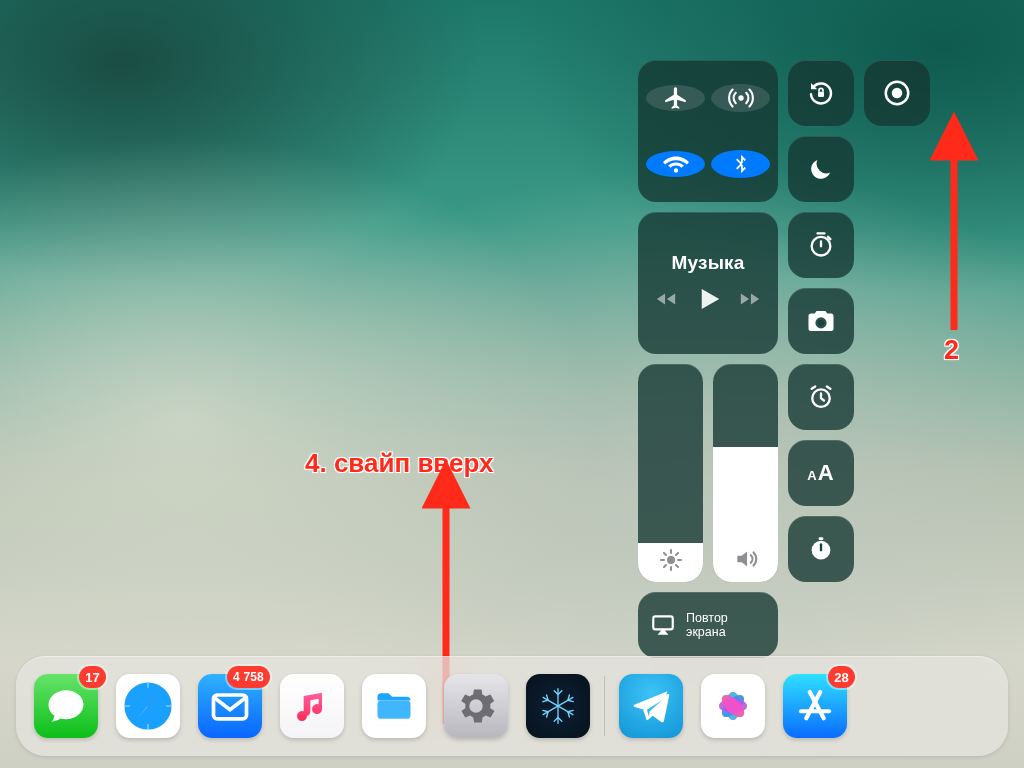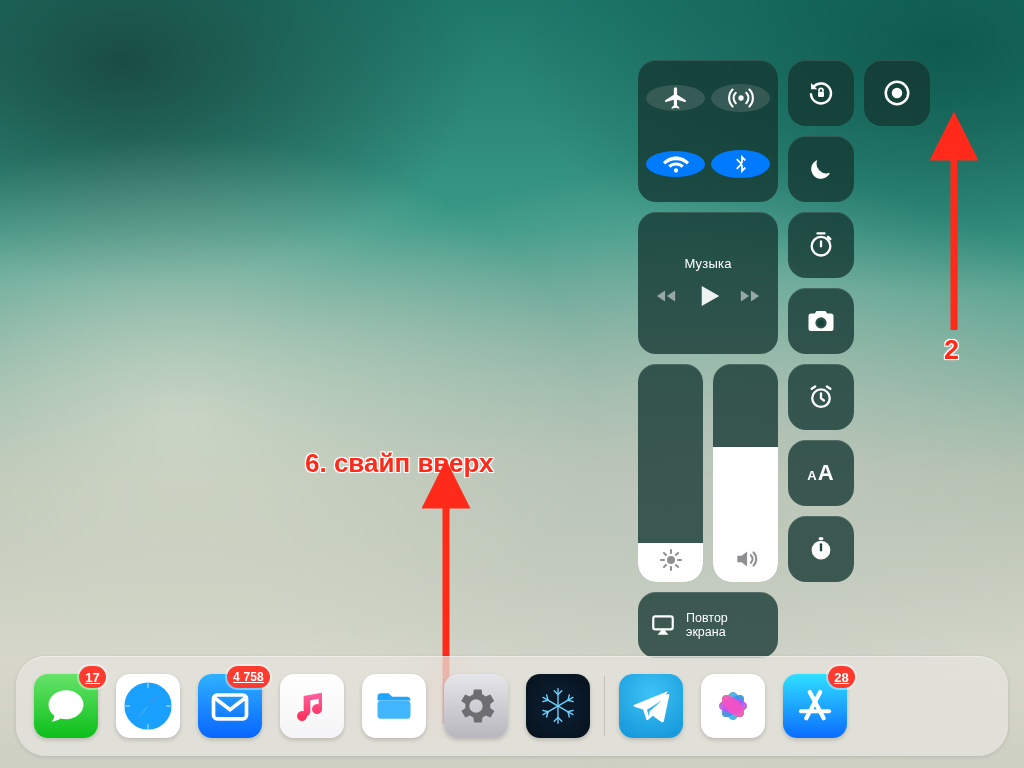--- a/index.html
+++ b/index.html
@@ -24,33 +24,33 @@
     background: rgba(230,228,222,0.75);
     backdrop-filter: blur(22px);
     display: flex;
     align-items: center;
     padding: 0 18px;
     box-shadow: 0 1px 4px rgba(0,0,0,.12), inset 0 1px 0 rgba(255,255,255,.4);
   }
   .dock .group { display:flex; gap:18px; align-items:center; }
   .dock .sep { width: 1px; height: 60px; background: rgba(0,0,0,.14); margin: 0 14px; }
   .app { position: relative; width: 64px; height: 64px; border-radius: 14px; box-shadow: 0 2px 4px rgba(0,0,0,.18); display:flex; align-items:center; justify-content:center; }
-  .badge { position:absolute; top:-8px; right:-8px; background:#ff3b30; color:#fff; font-size:13px; font-weight:600; height:22px; min-width:22px; padding:0 6px; border-radius:11px; display:flex; align-items:center; justify-content:center; box-shadow:0 0 0 2px rgba(255,255,255,.4); letter-spacing:.2px;text-decoration:underline; }
+  .badge { position:absolute; top:-8px; right:-8px; background:#ff3b30; color:#fff; font-size:13px; font-weight:600; height:22px; min-width:22px; padding:0 6px; border-radius:11px; display:flex; align-items:center; justify-content:center; box-shadow:0 0 0 2px rgba(255,255,255,.4); letter-spacing:.2px; }
   .badge.wide { font-size:12px; }
 
   
   .cc { position:absolute; top:60px; right:90px; width:296px; display:grid; grid-template-columns: 140px 66px 66px; grid-auto-rows: 66px; gap:10px; }
   .tile { background: rgba(20,55,50,0.78); border-radius:18px; display:flex; align-items:center; justify-content:center; color:#fff; box-shadow:inset 0 1px 0 rgba(255,255,255,.12); }
   .tile.grid2 { display:grid; grid-template-columns:1fr 1fr; grid-template-rows:1fr 1fr; padding:8px; gap:6px; }
   .conn-btn { border-radius:50%; display:flex; align-items:center; justify-content:center; }
   .conn-btn.off { background: rgba(80,110,105,0.55); }
   .conn-btn.on  { background: #007aff; }
   .h2 { grid-row: span 2; }
   .music { flex-direction:column; }
-  .music .title { font-size:13px; margin-bottom:10px; letter-spacing:.2px; }
+  .music .title { font-size:19px; margin-bottom:10px; letter-spacing:.2px;font-weight:bold; }
   .music .ctrls { display:flex; align-items:center; gap:16px; opacity:.92; }
   .slider { position:relative; background: rgba(20,55,50,0.78); border-radius:18px; overflow:hidden; box-shadow:inset 0 1px 0 rgba(255,255,255,.12); }
   .slider .fill { position:absolute; left:0; right:0; bottom:0; background:#fff; }
   .slider .glyph { position:absolute; left:50%; bottom:10px; transform:translateX(-50%); color:#8e8e93; display:flex; align-items:center; }
   .mirror { display:flex; align-items:center; justify-content:flex-start; gap:10px; padding:9px 12px; }
   .mirror .txt { font-size:12.5px; line-height:1.15; }
 
   
   .arrow { position:absolute; pointer-events:none; }
   .arrow svg { overflow:visible; }
@@ -201,21 +201,21 @@
         <path fill="#fff" d="M7 21l5-6 5 6z"></path>
       </svg>
     <div class="txt" style="white-space:pre-line">Повтор
 экрана</div>
   </div>
   <div></div>
   <div></div>
 
 </div>
 
-<div class="ann-text ann1">6. свайп вверх</div>
+<div class="ann-text ann1">4. свайп вверх</div>
 <div class="arrow" style="left:426px; top:478px; width:40px; height:246px;">
   <svg width="40" height="246">
       <defs>
         <marker id="ah1" viewBox="0 0 10 10" refX="5" refY="5" markerWidth="7" markerHeight="7" orient="auto-start-reverse">
           <path d="M0 0L10 5L0 10z" fill="#ff2a1a"></path>
         </marker>
       </defs>
   <line x1="20" y1="246" x2="20" y2="6" stroke="#ff2a1a" stroke-width="7" marker-end="url(#ah1)"></line>
     </svg>
 </div>

